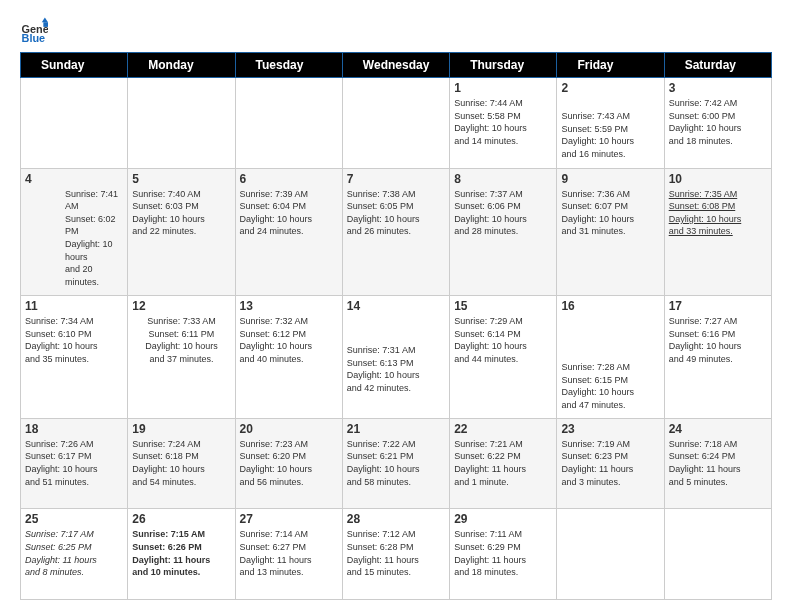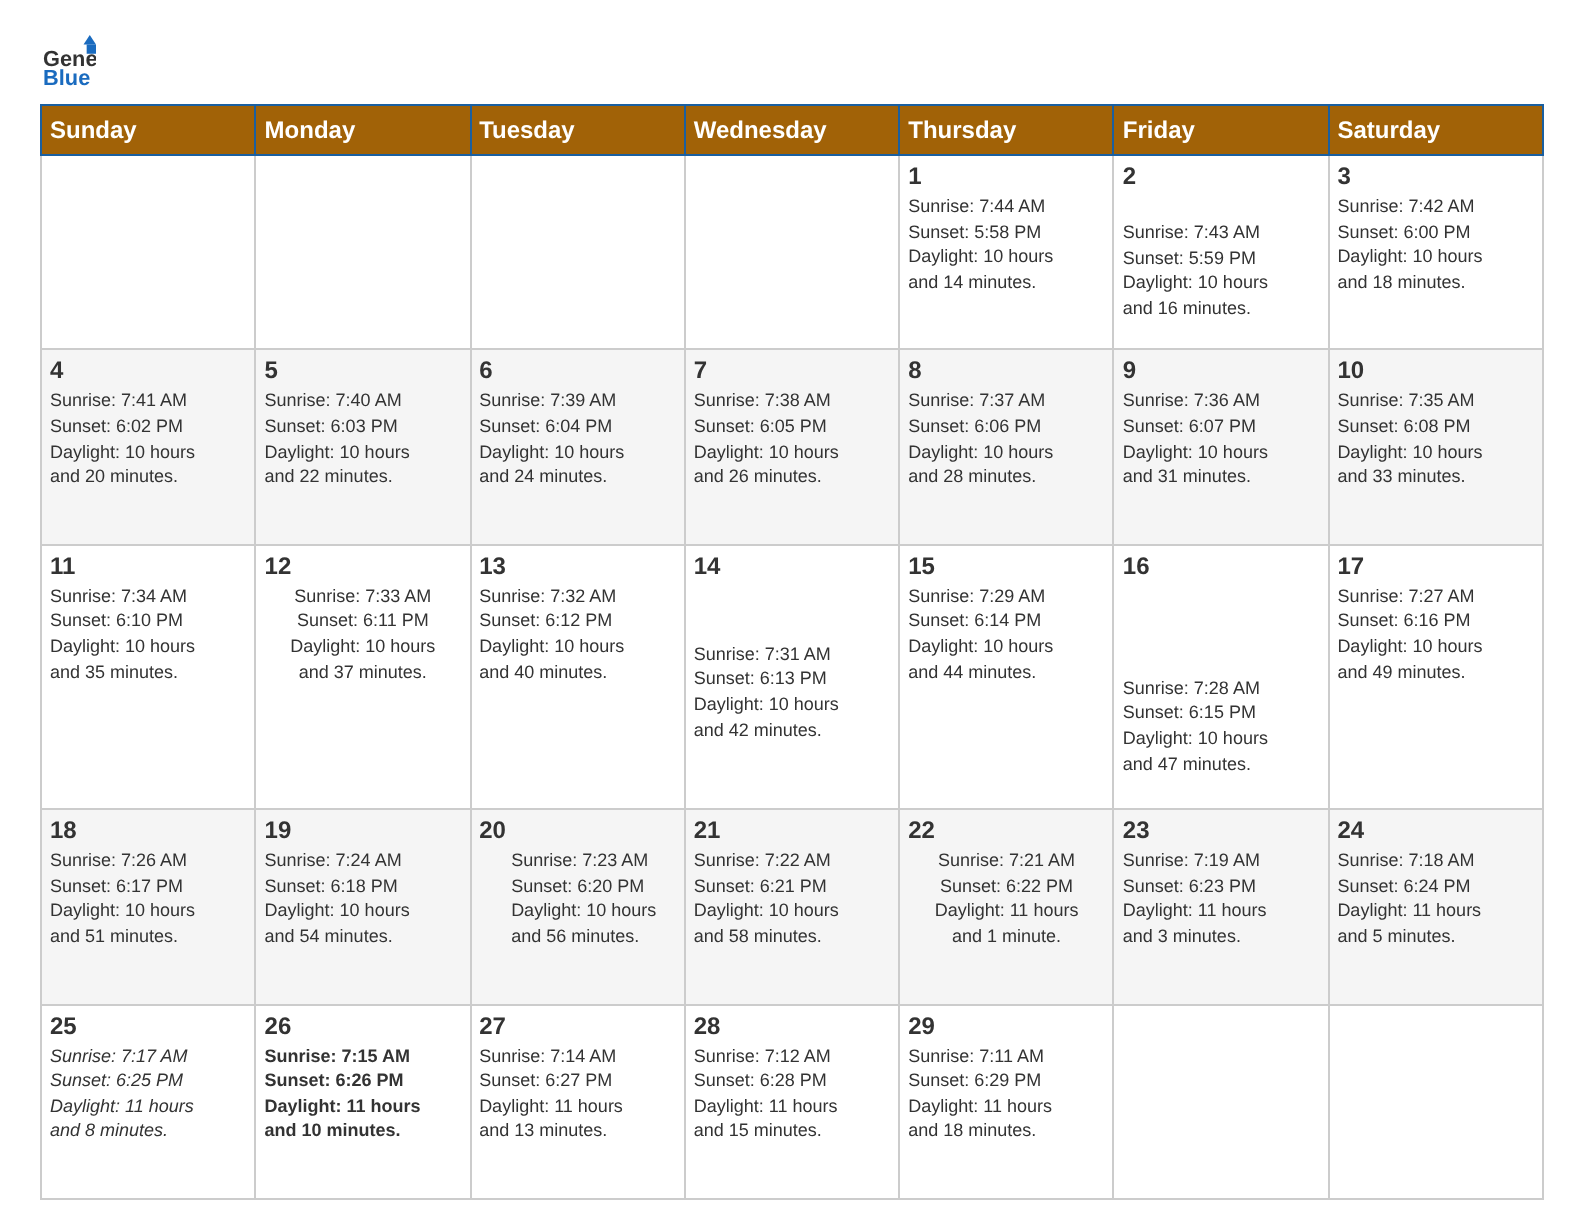--- a/index.html
+++ b/index.html
@@ -46,25 +46,25 @@
       color: #555;
     }
     .calendar {
       flex: 1;
       border: 1px solid #ccc;
       border-collapse: collapse;
       width: 100%;
       table-layout: fixed;
     }
     .calendar th {
-      background-color: #a16207;
+      background-color: #000000;
       color: #fff;
       font-size: 12px;
       font-weight: bold;
-      padding: 5px 4px;
+      padding: 5px 20px;
       text-align: left;
       border: 1px solid #1a5fa0;
     }
     .calendar td {
       vertical-align: top;
       border: 1px solid #ccc;
       padding: 3px 4px;
       font-size: 9.5px;
       color: #333;
       background: #fff;
@@ -148,21 +148,21 @@
             <span class="day-num">3</span>
             <div class="day-info" style="white-space: pre-line;">Sunrise: 7:42 AM
 Sunset: 6:00 PM
 Daylight: 10 hours
 and 18 minutes.</div>
           </td>
         </tr>
         <tr>
           <td>
             <span class="day-num">4</span>
-            <div class="day-info" style="white-space: pre-line;">Sunrise: 7:41 AM
+            <div class="day-info" style="white-space: pre-line; margin-left: 40px;">Sunrise: 7:41 AM
 Sunset: 6:02 PM
 Daylight: 10 hours
 and 20 minutes.</div>
           </td>
           <td>
             <span class="day-num">5</span>
             <div class="day-info" style="white-space: pre-line;">Sunrise: 7:40 AM
 Sunset: 6:03 PM
 Daylight: 10 hours
 and 22 minutes.</div>
@@ -190,21 +190,21 @@
           </td>
           <td>
             <span class="day-num">9</span>
             <div class="day-info" style="white-space: pre-line;">Sunrise: 7:36 AM
 Sunset: 6:07 PM
 Daylight: 10 hours
 and 31 minutes.</div>
           </td>
           <td>
             <span class="day-num">10</span>
-            <div class="day-info" style="white-space: pre-line;">Sunrise: 7:35 AM
+            <div class="day-info" style="white-space: pre-line; text-decoration: underline;">Sunrise: 7:35 AM
 Sunset: 6:08 PM
 Daylight: 10 hours
 and 33 minutes.</div>
           </td>
         </tr>
         <tr>
           <td>
             <span class="day-num">11</span>
             <div class="day-info" style="white-space: pre-line;">Sunrise: 7:34 AM
 Sunset: 6:10 PM
@@ -264,35 +264,35 @@
           </td>
           <td>
             <span class="day-num">19</span>
             <div class="day-info" style="white-space: pre-line;">Sunrise: 7:24 AM
 Sunset: 6:18 PM
 Daylight: 10 hours
 and 54 minutes.</div>
           </td>
           <td>
             <span class="day-num">20</span>
-            <div class="day-info" style="white-space: pre-line; margin-left: 16px;">Sunrise: 7:23 AM
+            <div class="day-info" style="white-space: pre-line;">Sunrise: 7:23 AM
 Sunset: 6:20 PM
 Daylight: 10 hours
 and 56 minutes.</div>
           </td>
           <td>
             <span class="day-num">21</span>
             <div class="day-info" style="white-space: pre-line;">Sunrise: 7:22 AM
 Sunset: 6:21 PM
 Daylight: 10 hours
 and 58 minutes.</div>
           </td>
           <td>
             <span class="day-num">22</span>
-            <div class="day-info" style="white-space: pre-line; text-align: center;">Sunrise: 7:21 AM
+            <div class="day-info" style="white-space: pre-line;">Sunrise: 7:21 AM
 Sunset: 6:22 PM
 Daylight: 11 hours
 and 1 minute.</div>
           </td>
           <td>
             <span class="day-num">23</span>
             <div class="day-info" style="white-space: pre-line;">Sunrise: 7:19 AM
 Sunset: 6:23 PM
 Daylight: 11 hours
 and 3 minutes.</div>

